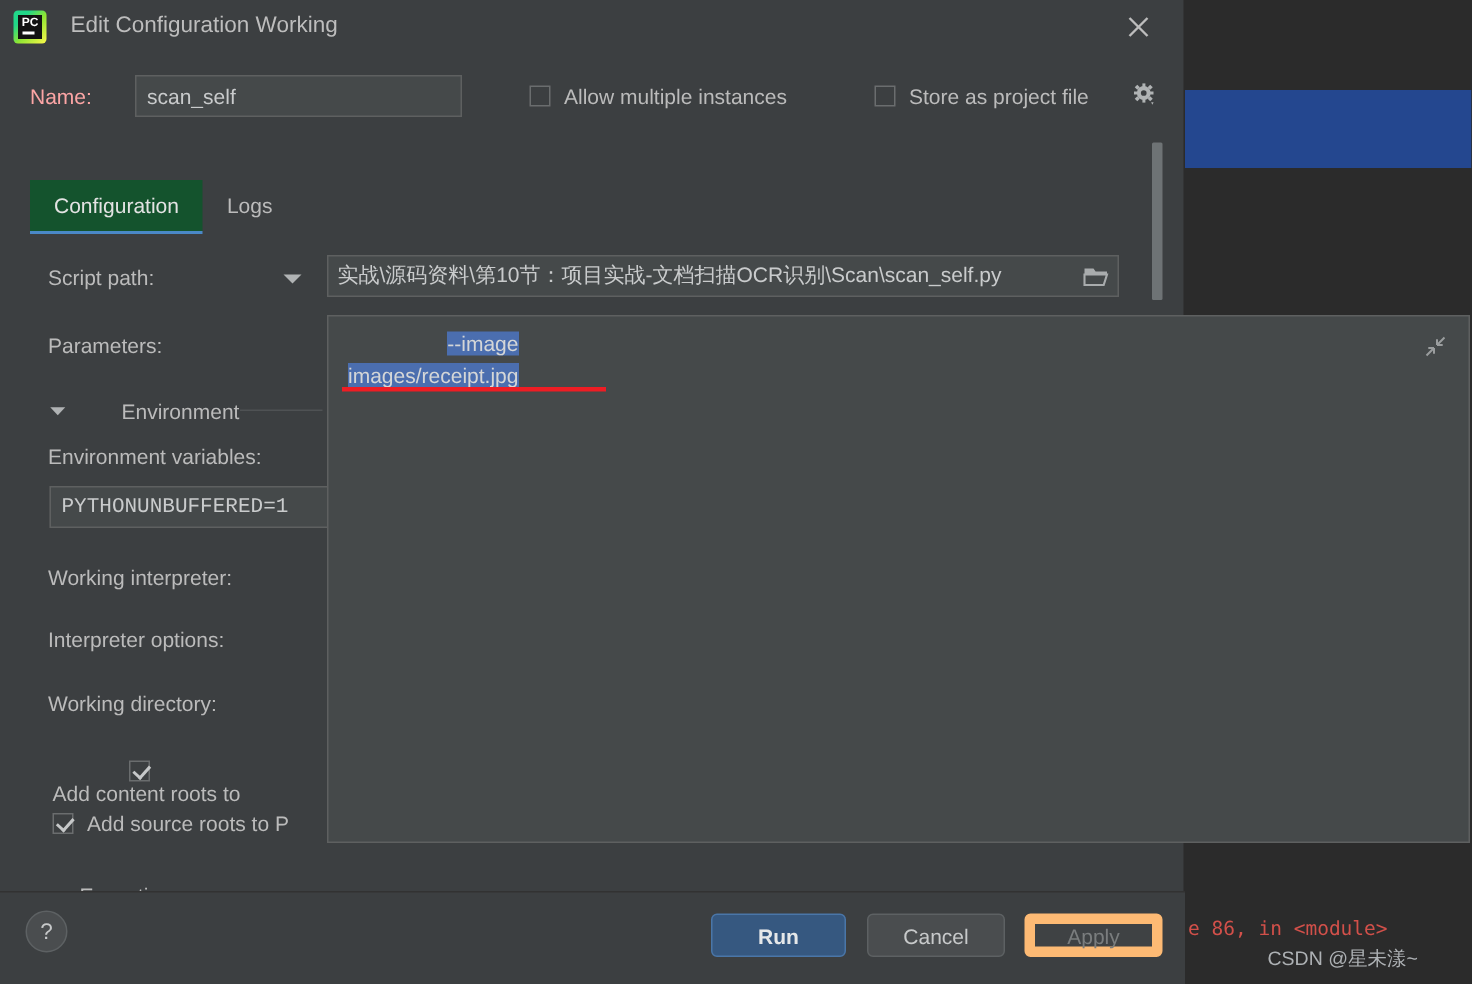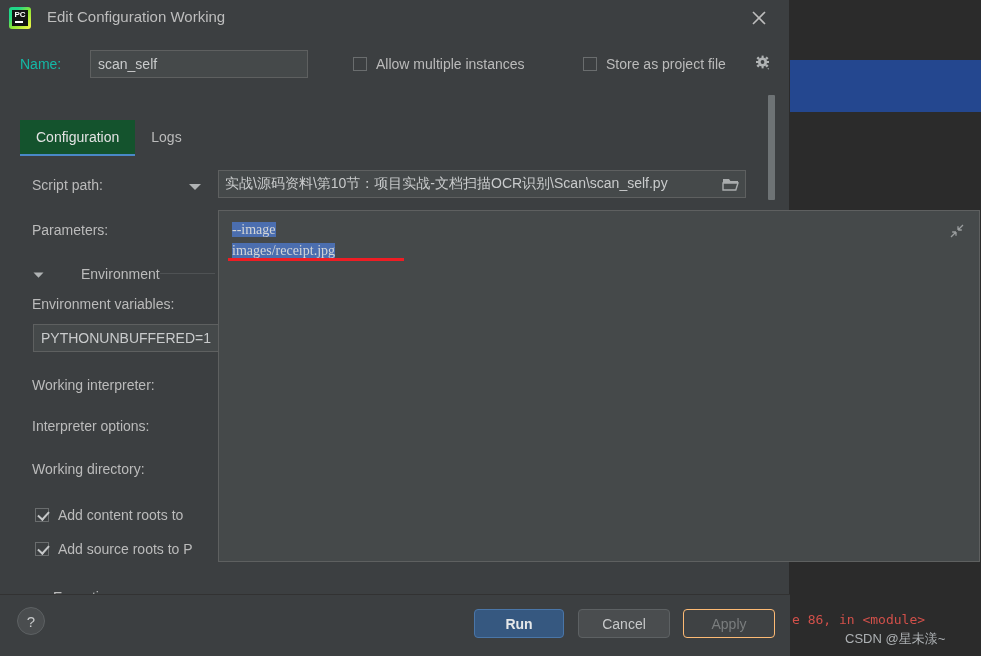--- a/index.html
+++ b/index.html
@@ -86,21 +86,21 @@
   .close-btn {
     position: absolute; right: 19px; top: 7px;
     width: 22px; height: 22px;
     cursor: pointer;
   }
   .close-btn svg { display: block; }
 
   
   .name-label {
     position: absolute; left: 20px; top: 56px;
-    font-size: 14px; color: #14b8a6;
+    font-size: 14px; color: #fca5a5;
   }
   .name-input {
     position: absolute; left: 90px; top: 50px;
     width: 218px; height: 28px;
     background: #45494a;
     border: 1px solid #5e6060;
     color: #c9cbcc;
     font-size: 14px;
     padding: 4px 7px;
     outline: none;
@@ -198,21 +198,21 @@
   }
   .env-input {
     position: absolute; left: 33px; top: 324px;
     width: 186px; height: 28px;
     background: #45494a;
     border: 1px solid #5e6060;
     color: #c9cbcc;
     font-size: 14px;
     padding: 0 7px;
     outline: none;
-    font-family: Liberation Sans, sans-serif;
+    font-family: Liberation Mono, monospace;
   }
 
   .chk-item {
     position: absolute;
     display: flex; align-items: center;
   }
 
   .exec-toggle {
     position: absolute; left: 33px; top: 588px;
     display: flex; align-items: center; cursor: pointer;
@@ -239,25 +239,26 @@
     position: absolute;
     left: 218px; top: 210px;
     width: 762px; height: 352px;
     background: #45494a;
     border: 1px solid #5e6060;
     overflow: hidden;
   }
   .param-text {
     position: absolute;
     left: 13px; top: 8px;
-    font-family: Liberation Serif, serif;
+    font-family: Liberation Sans, sans-serif;
     font-size: 14px;
     line-height: 21px;
     color: #c9cbcc;
     white-space: pre;
+    text-align: right;
   }
   .param-text span.sel {
     background: #4b6eaf;
     color: #d4d6d7;
   }
   .red-underline {
     position: absolute;
     left: 228px; top: 258px;
     width: 176px; height: 3px;
     background: #ee1d24;
@@ -305,21 +306,21 @@
   }
   .btn-cancel {
     left: 578px; width: 92px;
     background: #4a4d4f;
     border: 1px solid #5d6163;
     color: #c7c9ca;
   }
   .btn-apply {
     left: 683px; width: 92px;
     background: #3f4244;
-    border: 1px solid #fdba74;
+    border: 7px solid #fdba74;
     color: #7a7d7e;
   }
 </style>
 </head>
 <body>
 
 <div id="root">
 
   <div class="bg-console"></div>
   <div class="bg-selected-line"></div>
@@ -405,21 +406,21 @@
     </div>
     <div class="env-rule"></div>
 
     <div class="form-row-label" style="left:32px; top:296px;">Environment variables:</div>
     <input class="env-input" value="PYTHONUNBUFFERED=1" style="">
 
     <div class="form-row-label" style="left:32px; top:377px;">Working interpreter:</div>
     <div class="form-row-label" style="left:32px; top:418px;">Interpreter options:</div>
     <div class="form-row-label" style="left:32px; top:461px;">Working directory:</div>
 
-    <div class="chk-item" style="left:35px; top:507px;">
+    <div class="chk-item" style="left:35px; top:507px;flex-direction:column;">
       <span class="cbox checked"></span>
       <span class="cb-label">Add content roots to</span>
     </div>
     <div class="chk-item" style="left:35px; top:541px;">
       <span class="cbox checked"></span>
       <span class="cb-label">Add source roots to P</span>
     </div>
 
     <div class="exec-toggle">
       <span class="caret">

